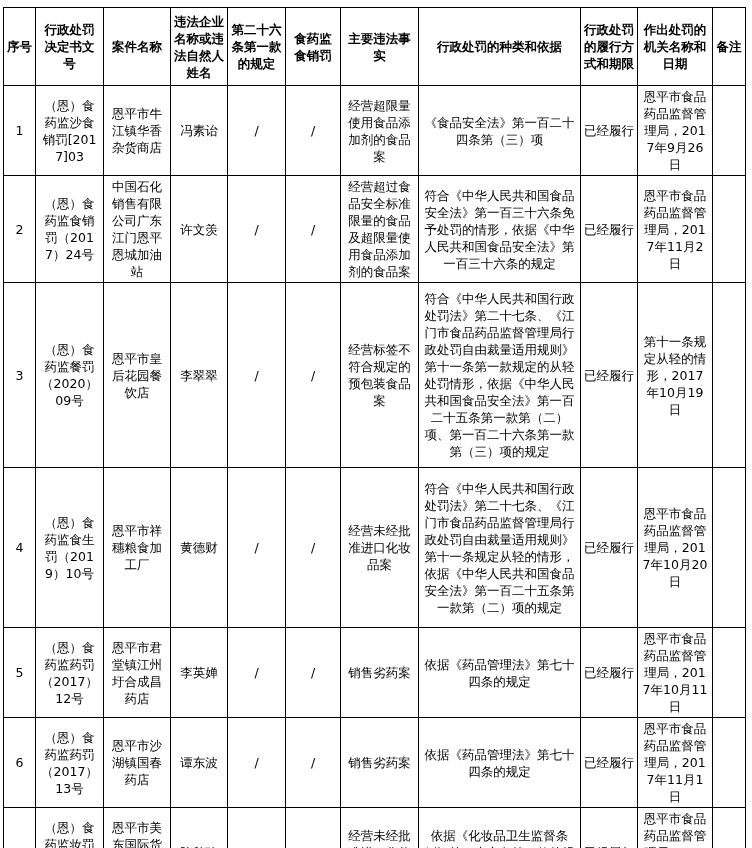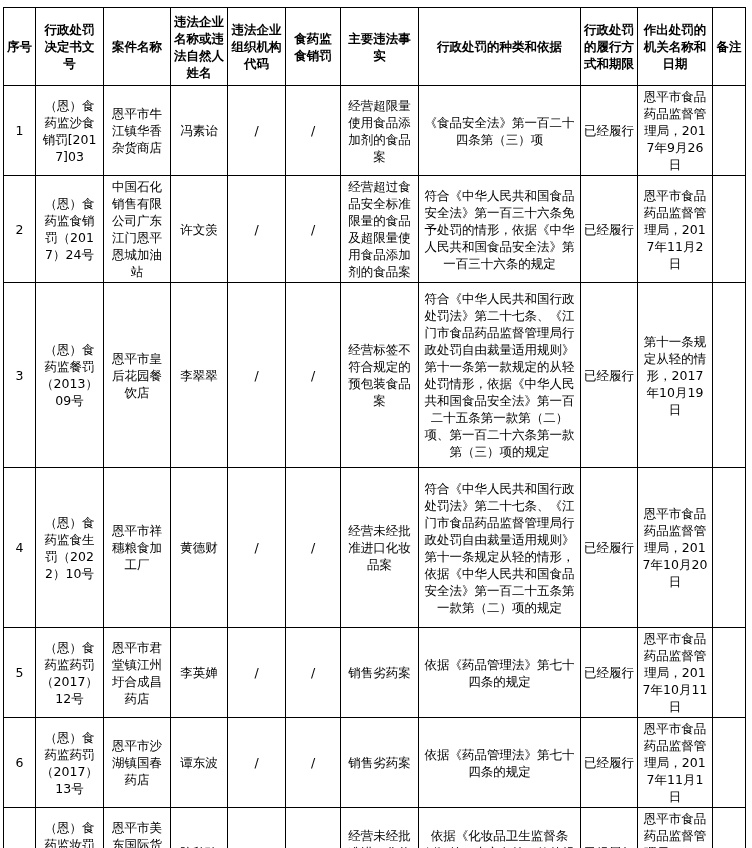--- a/index.html
+++ b/index.html
@@ -58,21 +58,21 @@
       <col style="width:57px">
       <col style="width:75px">
       <col style="width:33px">
     </colgroup>
     <thead>
       <tr style="height:78px">
         <th>序号</th>
         <th>行政处罚决定书文号</th>
         <th>案件名称</th>
         <th>违法企业名称或违法自然人姓名</th>
-        <th>违法企业组织机构代码</th>
+        <th>第二十六条第一款的规定</th>
         <th>食药监食销罚</th>
         <th>主要违法事实</th>
         <th>行政处罚的种类和依据</th>
         <th>行政处罚的履行方式和期限</th>
         <th>作出处罚的机关名称和日期</th>
         <th>备注</th>
       </tr>
     </thead>
     <tbody id="table-body">
         <tr style="height: 65px;">
@@ -96,34 +96,34 @@
           <td>/</td>
           <td>/</td>
           <td>经营超过食品安全标准限量的食品及超限量使用食品添加剂的食品案</td>
           <td>符合《中华人民共和国食品安全法》第一百三十六条免予处罚的情形，依据《中华人民共和国食品安全法》第一百三十六条的规定</td>
           <td>已经履行</td>
           <td>恩平市食品药品监督管理局，2017年11月2日</td>
           <td></td>
         </tr>
         <tr style="height: 185px;">
           <td>3</td>
-          <td>（恩）食药监餐罚（2013）09号</td>
+          <td>（恩）食药监餐罚（2020）09号</td>
           <td>恩平市皇后花园餐饮店</td>
           <td>李翠翠</td>
           <td>/</td>
           <td>/</td>
           <td>经营标签不符合规定的预包装食品案</td>
           <td>符合《中华人民共和国行政处罚法》第二十七条、《江门市食品药品监督管理局行政处罚自由裁量适用规则》第十一条第一款规定的从轻处罚情形，依据《中华人民共和国食品安全法》第一百二十五条第一款第（二）项、第一百二十六条第一款第（三）项的规定</td>
           <td>已经履行</td>
           <td>第十一条规定从轻的情形，2017年10月19日</td>
           <td></td>
         </tr>
         <tr style="height: 160px;">
           <td>4</td>
-          <td>（恩）食药监食生罚（2022）10号</td>
+          <td>（恩）食药监食生罚（2019）10号</td>
           <td>恩平市祥穗粮食加工厂</td>
           <td>黄德财</td>
           <td>/</td>
           <td>/</td>
           <td>经营未经批准进口化妆品案</td>
           <td>符合《中华人民共和国行政处罚法》第二十七条、《江门市食品药品监督管理局行政处罚自由裁量适用规则》第十一条规定从轻的情形，依据《中华人民共和国食品安全法》第一百二十五条第一款第（二）项的规定</td>
           <td>已经履行</td>
           <td>恩平市食品药品监督管理局，2017年10月20日</td>
           <td></td>
         </tr>

